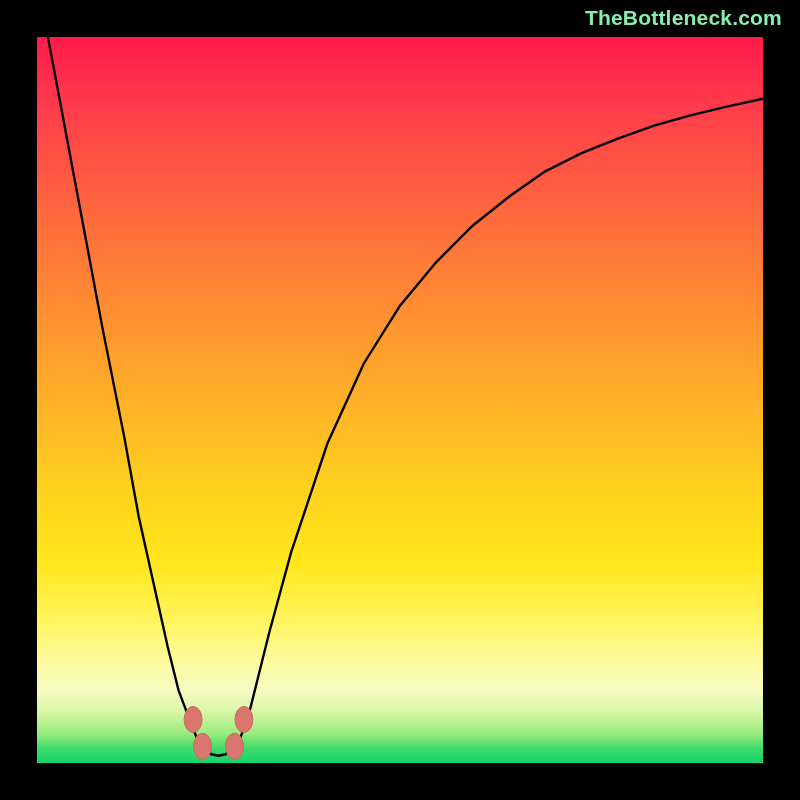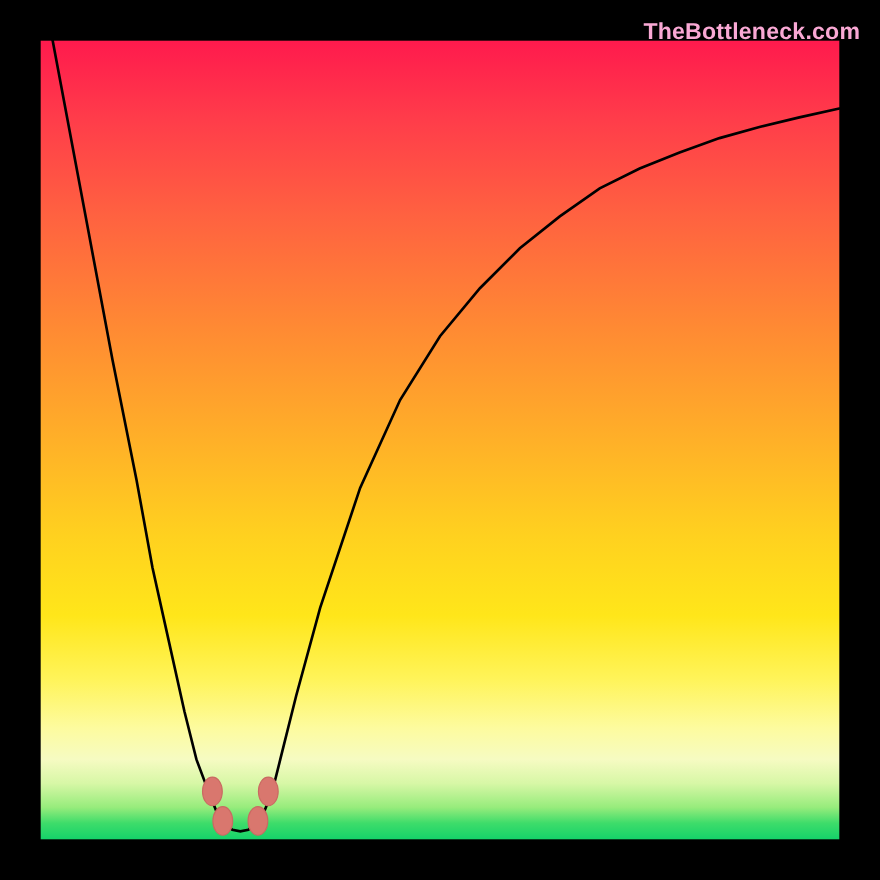--- a/index.html
+++ b/index.html
@@ -45,23 +45,23 @@
   .plot-area svg {
     position: absolute;
     left: 0;
     top: 0;
     width: 726px;
     height: 726px;
     overflow: visible;
   }
   .watermark {
     position: absolute;
-    top: 17px;
+    top: 6px;
     right: 18px;
-    color: #f9a8d4;
+    color: #86efac;
     font-weight: 700;
     font-size: 21px;
     letter-spacing: 0.2px;
   }
 </style>
 </head>
 <body>
 <div class="root">
 
   <div class="watermark">TheBottleneck.com</div>

